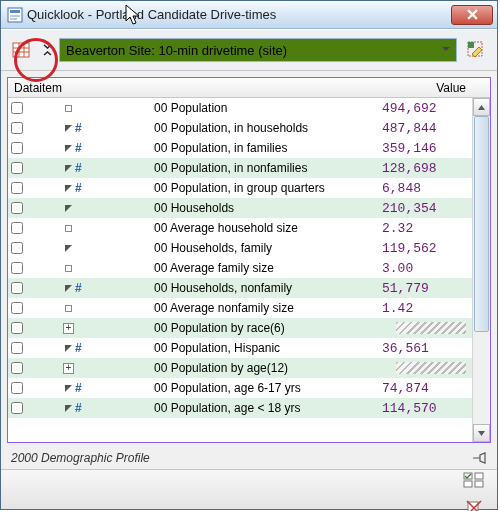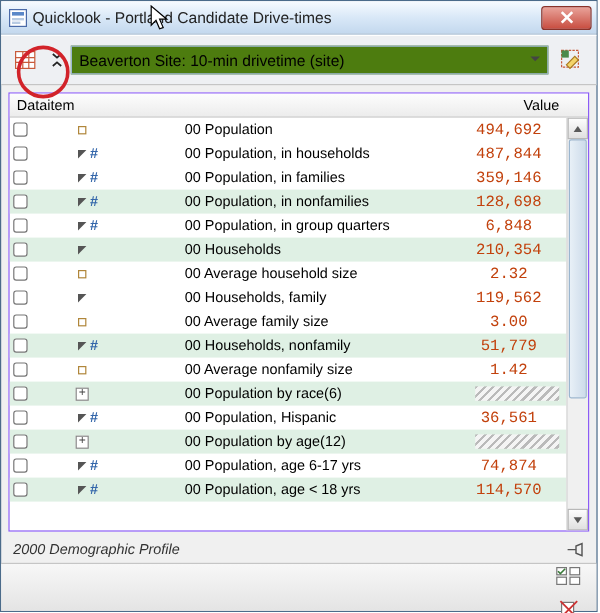--- a/index.html
+++ b/index.html
@@ -146,25 +146,25 @@
   .row .kind {
     width: 56px;
     display: flex;
     align-items: center;
     gap: 2px;
     padding-left: 1px;
   }
   .row .lbl { flex: 1; white-space: nowrap; overflow:hidden; }
   .row .val {
     width: 90px;
-    text-align: center;
+    text-align: left;
     padding-right: 6px;
     font-family: "Courier New", monospace;
     font-size: 13px;
-    color: #c2410c;
+    color: #701a75;
   }
   .hatch {
     width: 70px; height: 12px;
     margin-left: auto;
     margin-right: 6px;
     background: repeating-linear-gradient(135deg,#bababa 0 2px,#f4f4f4 2px 5px);
   }
   .scrollbar {
     position:absolute; right:0; top:0; bottom:0;
     width: 18px;

